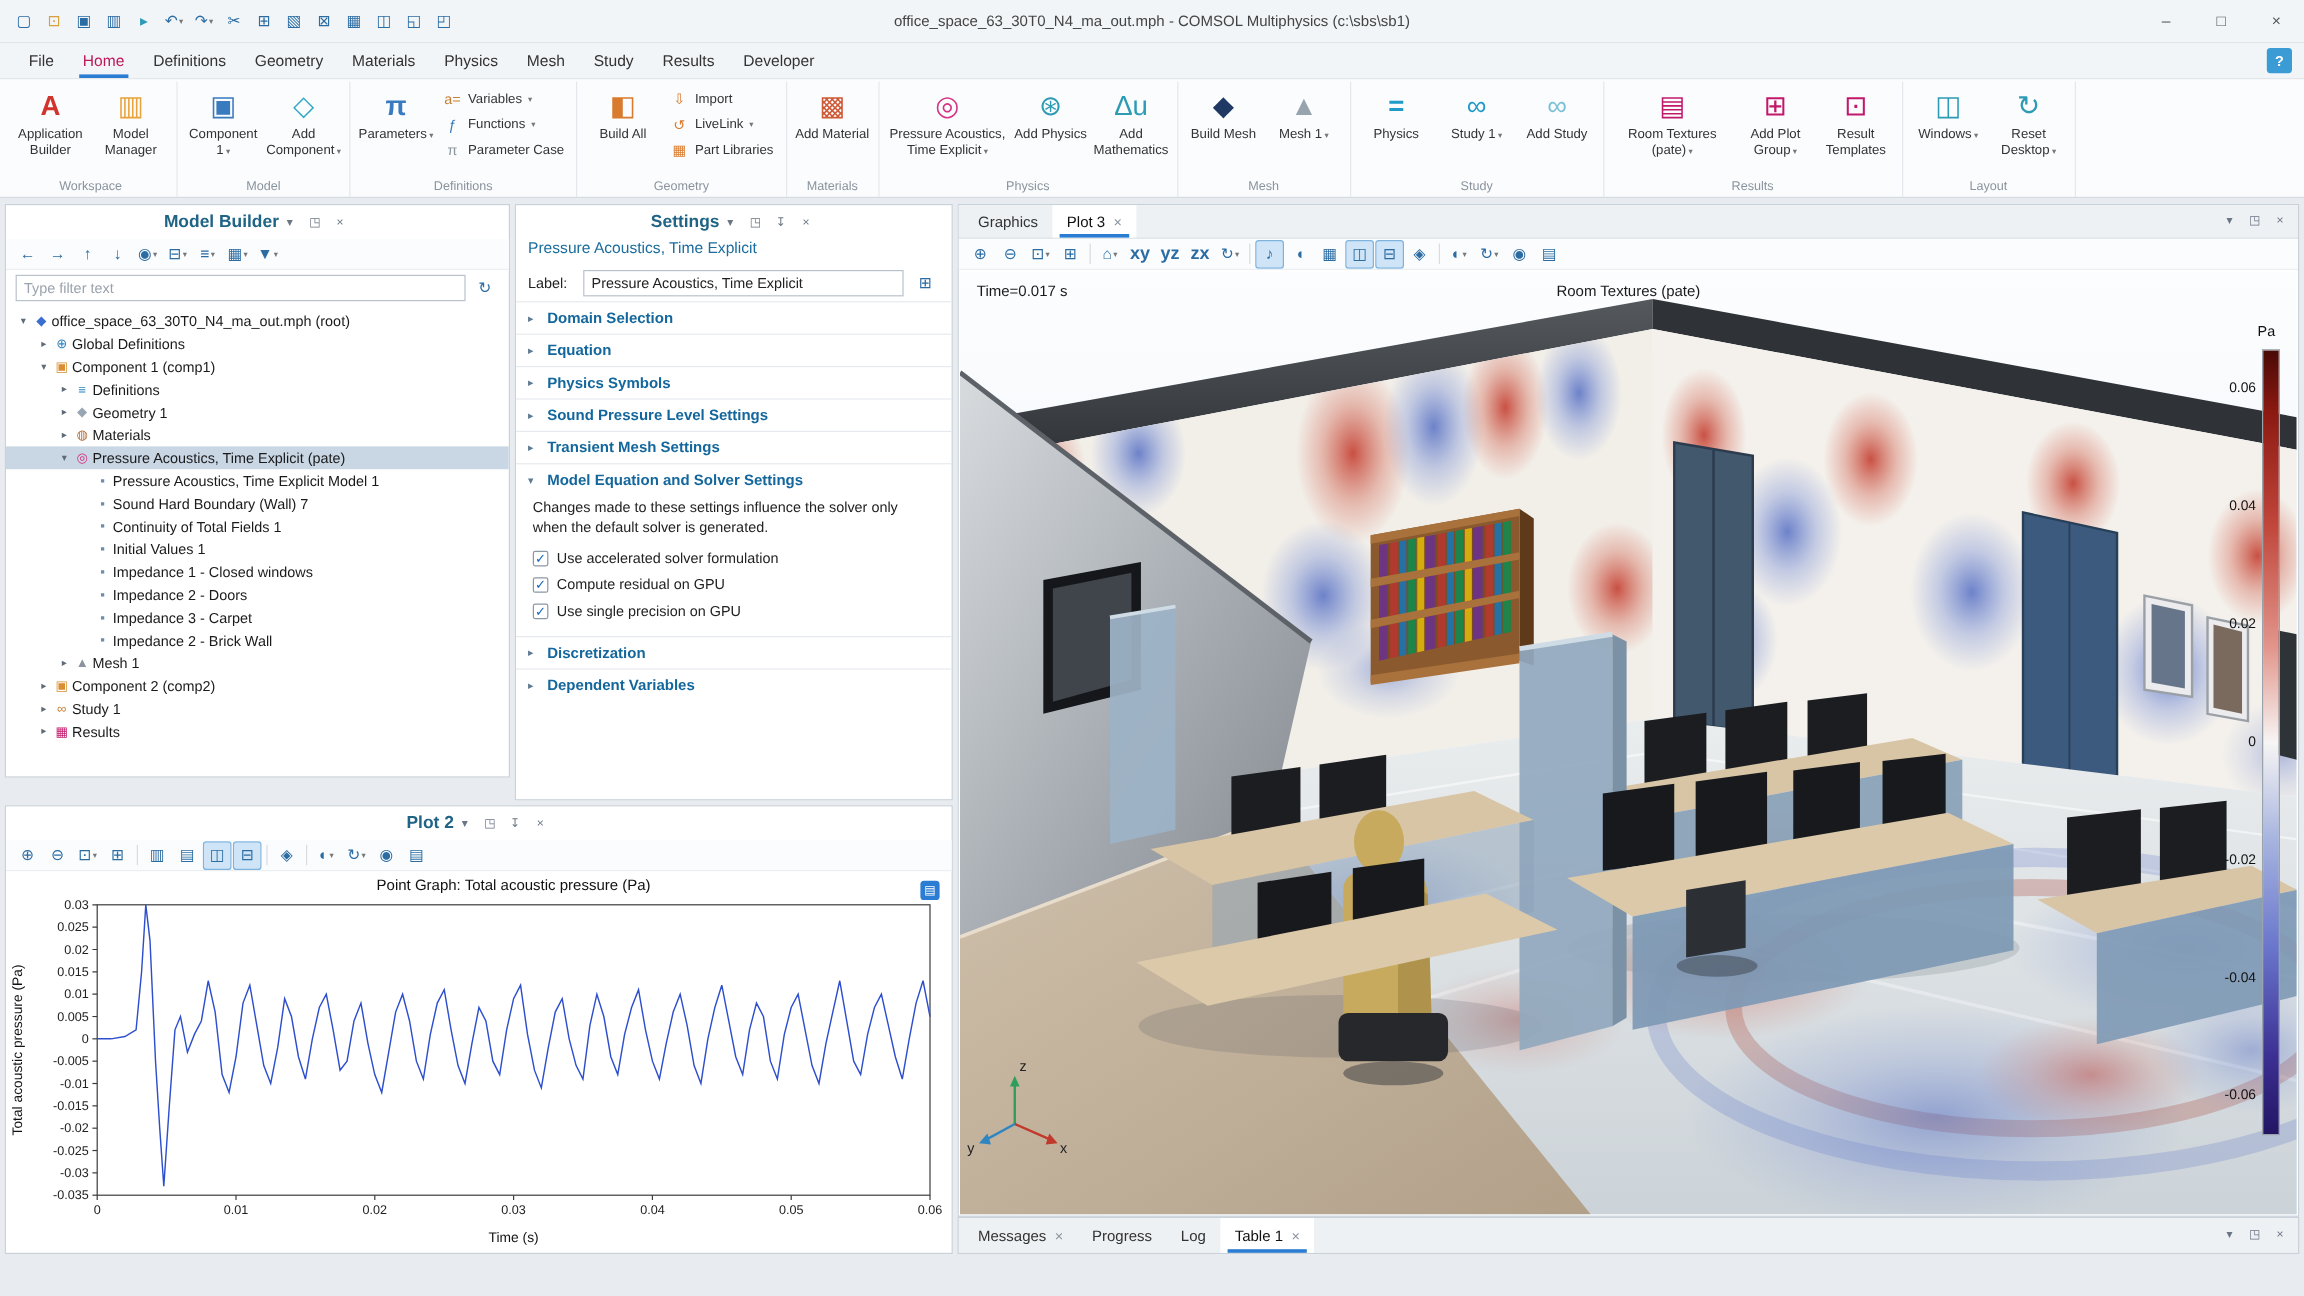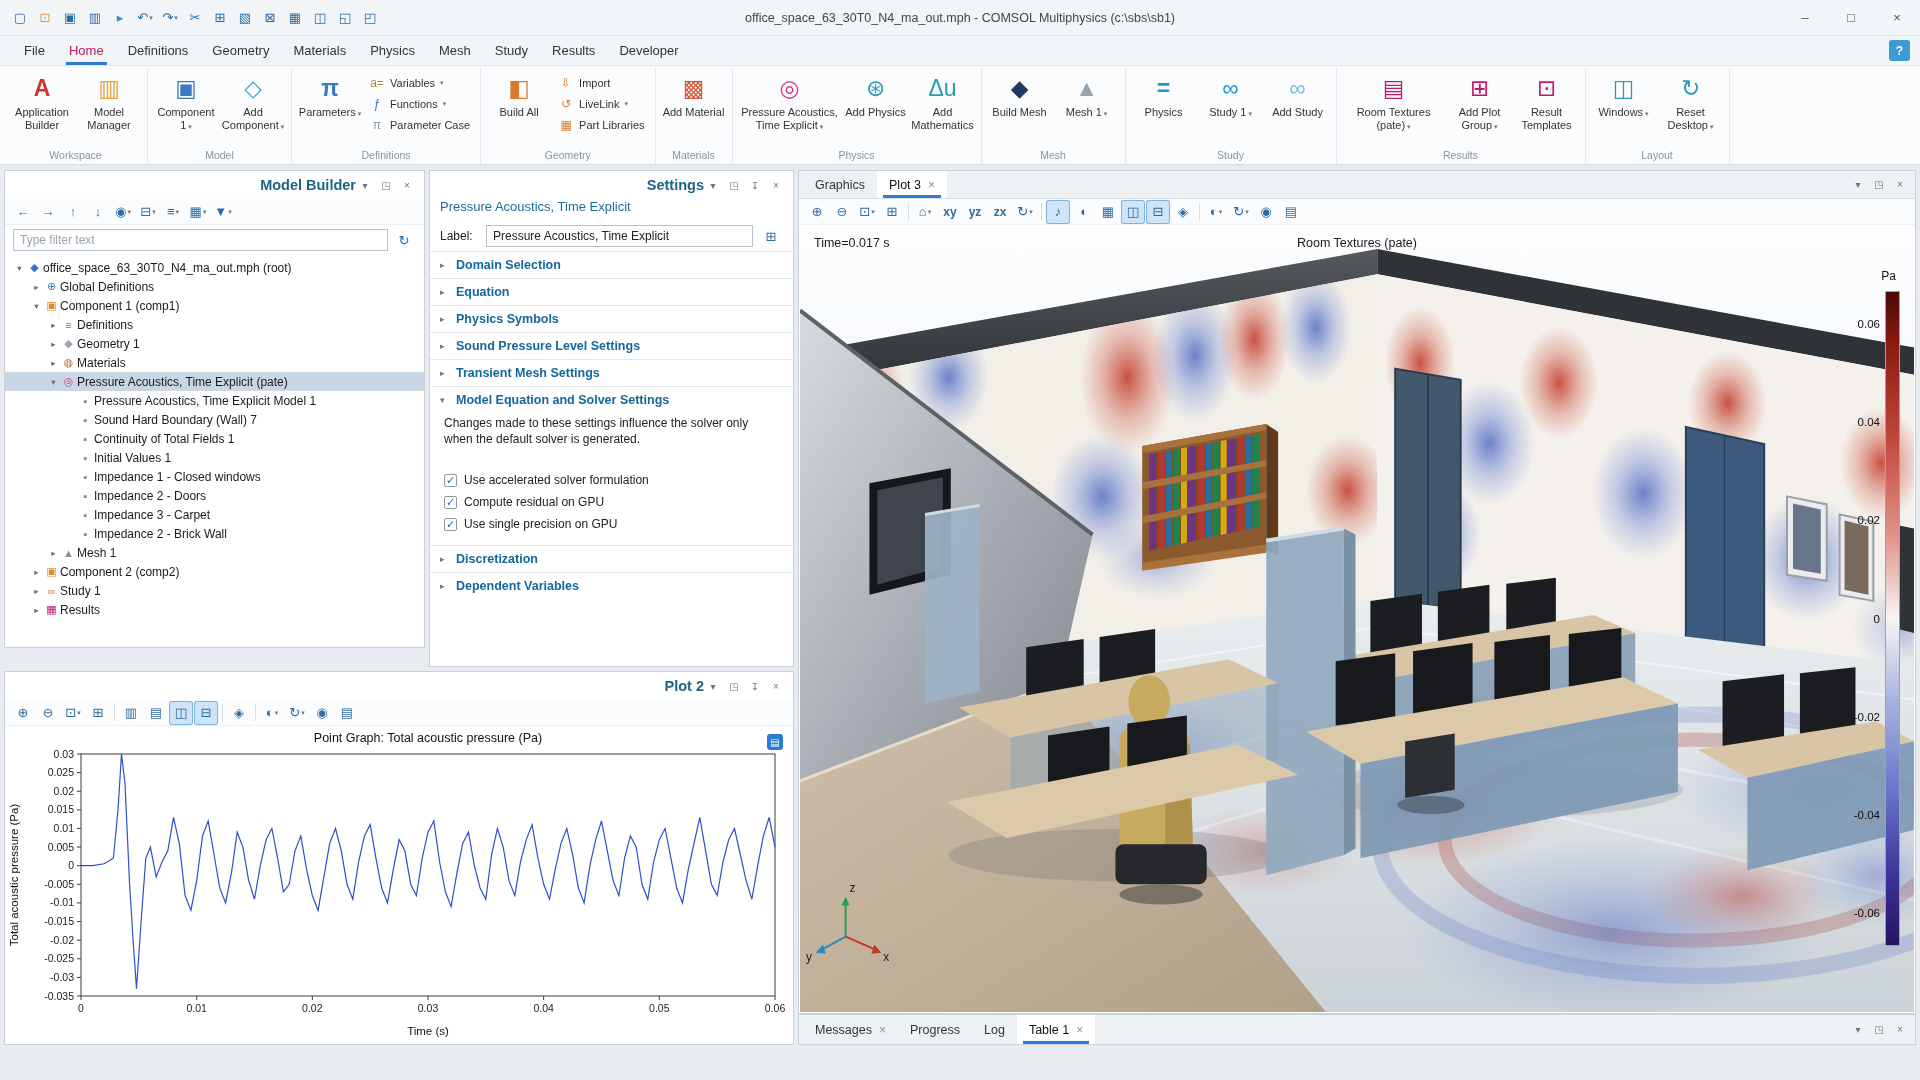--- a/index.html
+++ b/index.html
@@ -9,21 +9,21 @@
 
   
   #titlebar{position:absolute;top:0;left:0;right:0;height:36px;background:#f2f5f8;border-bottom:1px solid #e2e6ea;display:flex;align-items:center}
   #qat{display:flex;gap:1px;padding-left:8px;z-index:2}
   #window-title{position:absolute;left:50%;transform:translateX(-50%);font-size:12.5px;color:#444;white-space:nowrap}
   #win-controls{margin-left:auto;display:flex;z-index:2}
   .win-btn{width:46px;height:36px;display:flex;align-items:center;justify-content:center;color:#555;font-size:13px}
 
   .tbtn{min-width:24px;height:24px;display:inline-flex;align-items:center;justify-content:center;font-size:13px;color:#2b6ca3;border-radius:3px;gap:1px;padding:0 3px}
   .tbtn.active{background:#cfe4f7;box-shadow:inset 0 0 0 1px #7fb3dd}
-  .tbtn.txt span{font-size:12px;font-weight:bold;color:#2b6ca3}
+  .tbtn.txt span{font-size:15px;font-weight:bold;color:#2b6ca3}
   .dd{font-size:7px;color:#777}
   .tsep{width:1px;height:17px;background:#d8dde2;margin:0 3px;align-self:center}
 
   
   #menubar{position:absolute;top:36px;height:30px;left:0;right:0;background:#f2f5f8;display:flex;align-items:stretch;padding-left:12px;border-bottom:1px solid #e2e6ea}
   .menu-item{padding:0 12px;font-size:13px;color:#333;display:flex;align-items:center;position:relative}
   .menu-item.active{color:#be185d}
   .menu-item.active::after{content:"";position:absolute;bottom:0;left:9px;right:9px;height:3px;background:#2b7cd3}
   #help-btn{position:absolute;right:10px;top:4px;width:21px;height:21px;background:#3a9bd5;color:#fff;font-weight:bold;font-size:12px;border-radius:3px;display:flex;align-items:center;justify-content:center}
 
@@ -41,21 +41,21 @@
   .rsmall .gi{font-size:12px;min-width:16px;text-align:center}
 
   
   .panel{position:absolute;background:#fff;border:1px solid #c9d1d9}
   #model-builder{left:4px;top:170px;width:421px;height:478px}
   #settings-panel{left:429px;top:170px;width:365px;height:497px}
   #plot2-panel{left:4px;top:671px;width:790px;height:374px}
   #graphics-panel{left:798px;top:170px;width:1118px;height:844px}
   #bottom-panel{position:absolute;left:798px;top:1014px;width:1118px;height:31px;background:#fff;border:1px solid #c9d1d9}
 
-  .phdr{height:28px;display:flex;align-items:center;padding:0 8px;justify-content:flex-end}
+  .phdr{height:28px;display:flex;align-items:center;padding:0 8px;justify-content:center}
   .ptitle{font-size:14.5px;font-weight:bold;color:#1f6385}
   .pctrl{display:flex;gap:3px}
   .cbtn{width:18px;height:18px;font-size:10px;color:#6b7684;display:flex;align-items:center;justify-content:center}
 
   .mini-toolbar{height:26px;display:flex;align-items:center;padding:0 6px;gap:1px;background:#fbfcfd;border-bottom:1px solid #eceff2}
 
   
   #mb-filter{display:flex;align-items:center;gap:4px;padding:3px 8px}
   #filter-input{flex:1;height:22px;border:1px solid #b9c2cc;font-size:12px;padding:0 6px;color:#333}
   #filter-input::placeholder{color:#9aa3ad}
@@ -66,21 +66,21 @@
   .trow .ticon{width:17px;text-align:center;font-size:11px}
 
   
   #settings-subtitle{padding:0 10px 7px;color:#1a6d9e;font-size:13px}
   .srow{display:flex;align-items:center;padding:3px 10px;font-size:12px;color:#222;gap:6px}
   .srow label{width:40px}
   .sinput{height:22px;border:1px solid #b9c2cc;font-size:12px;padding:0 6px;color:#222;background:#fff}
   .sec-hdr{display:flex;align-items:center;gap:6px;height:27px;padding:0 10px;border-top:1px solid #e6eaee;color:#14679c;font-size:12.5px;font-weight:bold}
   .sec-hdr .arr{color:#5f7b94;font-size:9px;width:10px}
   .sec-body{padding:2px 14px 10px;font-size:12px;color:#222}
-  .sec-text{line-height:1.35;margin-bottom:22px}
+  .sec-text{line-height:1.35;margin-bottom:7px}
   .cbrow{display:flex;align-items:center;gap:7px;padding:4px 0}
   .cb{width:13px;height:13px;border:1px solid #8a97a5;border-radius:2px;background:#fff;color:#1769c0;font-size:11px;display:flex;align-items:center;justify-content:center}
 
   
   #p2-chart-wrap{position:relative;height:318px}
   #plot2-svg{width:788px;height:314px;display:block}
   svg text{font-family:"Liberation Sans","DejaVu Sans",sans-serif}
   #p2-corner{position:absolute;right:10px;top:8px;width:16px;height:16px;background:#2b7cd3;color:#fff;font-size:10px;border-radius:3px;display:flex;align-items:center;justify-content:center}
 
   

